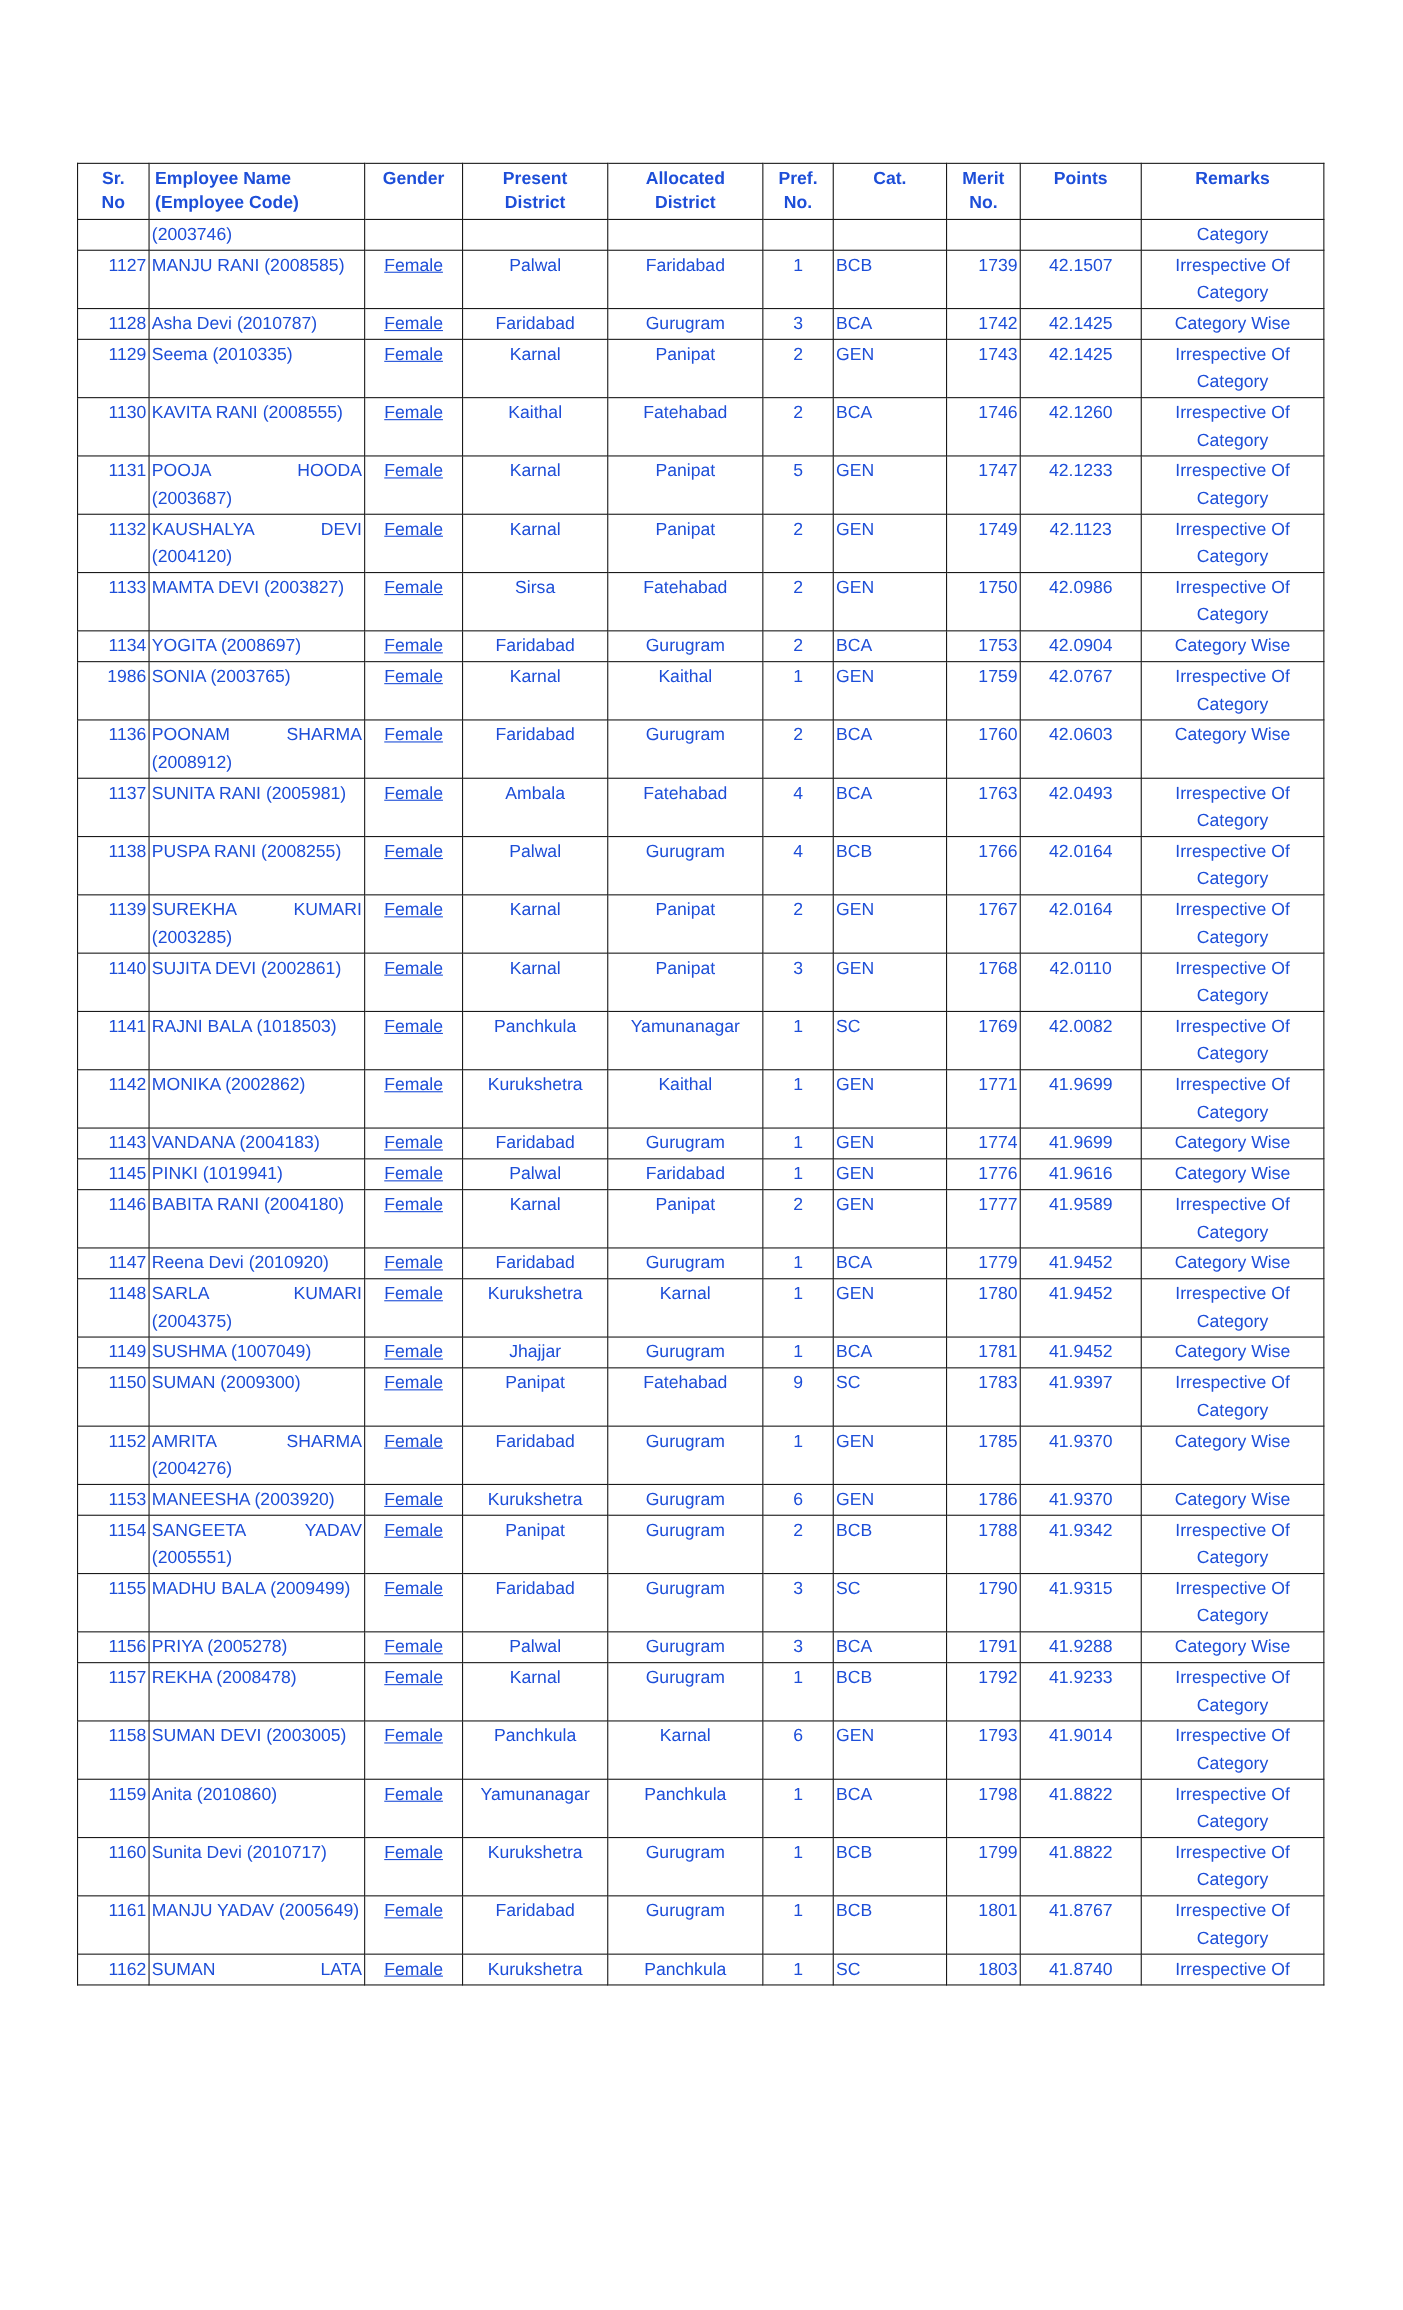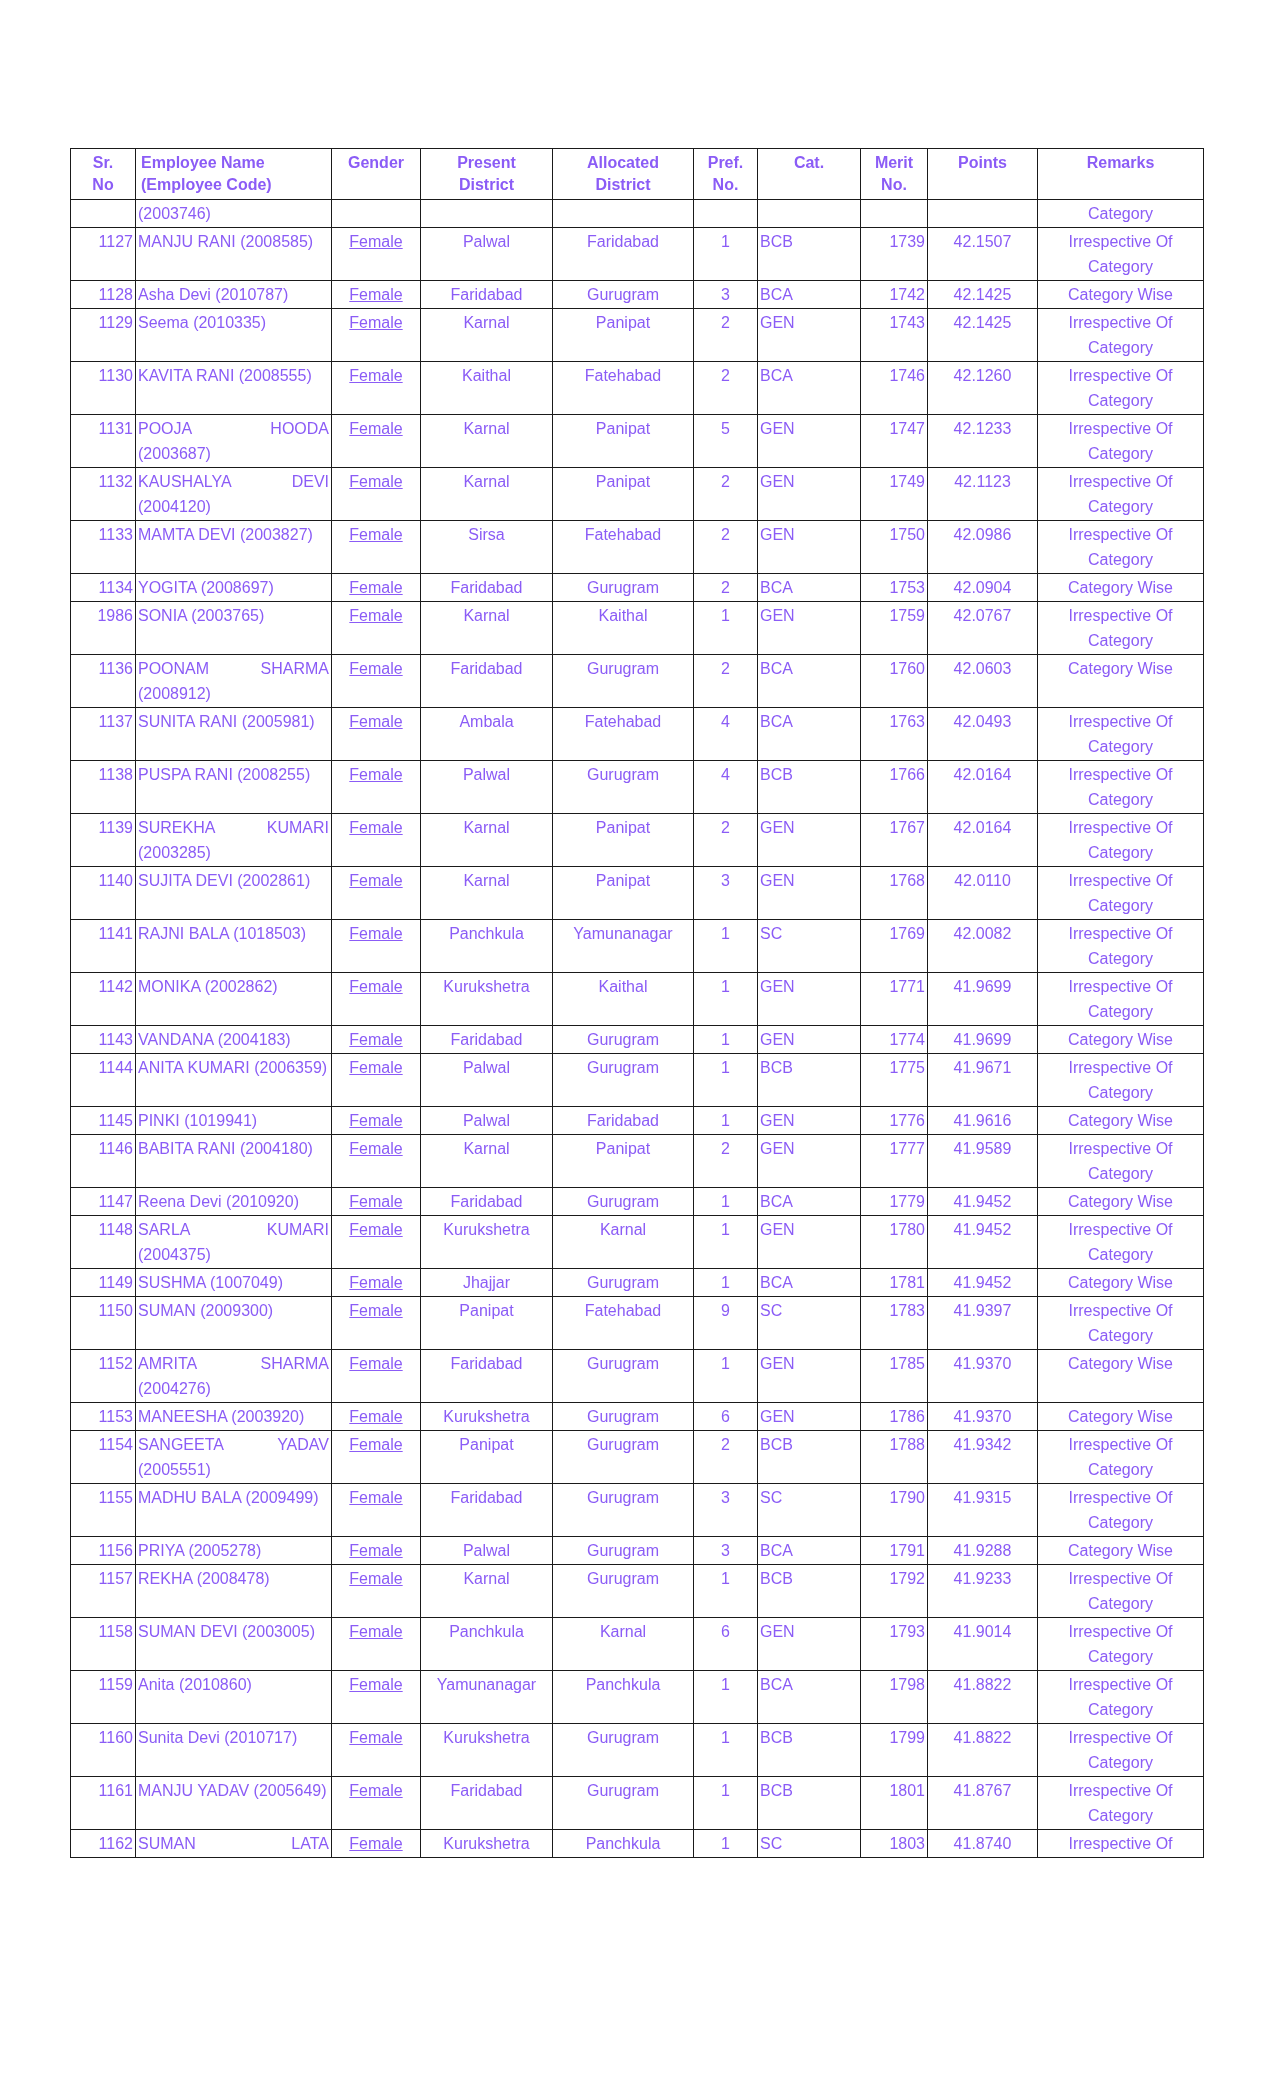--- a/index.html
+++ b/index.html
@@ -6,21 +6,21 @@
     margin: 0;
     padding: 0;
     background: #ffffff;
   }
   #page {
     position: relative;
     width: 1275px;
     height: 2100px;
     background: #ffffff;
     font-family: "Liberation Sans", "DejaVu Sans", sans-serif;
-    color: #8b5cf6;
+    color: #1d4ed8;
     overflow: hidden;
   }
   table#merit-table {
     position: absolute;
     left: 70px;
     top: 148px;
     width: 1133px;
     border-collapse: collapse;
     table-layout: fixed;
     font-size: 16px;
@@ -314,32 +314,20 @@
           <td class="col-gender">Female</td>
           <td class="col-present">Faridabad</td>
           <td class="col-allocated">Gurugram</td>
           <td class="col-pref">1</td>
           <td class="col-cat">GEN</td>
           <td class="col-merit">1774</td>
           <td class="col-points">41.9699</td>
           <td class="col-remarks">Category Wise</td>
         </tr>
         <tr>
-          <td class="col-sr">1144</td>
-          <td class="col-name">ANITA KUMARI (2006359)</td>
-          <td class="col-gender">Female</td>
-          <td class="col-present">Palwal</td>
-          <td class="col-allocated">Gurugram</td>
-          <td class="col-pref">1</td>
-          <td class="col-cat">BCB</td>
-          <td class="col-merit">1775</td>
-          <td class="col-points">41.9671</td>
-          <td class="col-remarks">Irrespective Of Category</td>
-        </tr>
-        <tr>
           <td class="col-sr">1145</td>
           <td class="col-name">PINKI (1019941)</td>
           <td class="col-gender">Female</td>
           <td class="col-present">Palwal</td>
           <td class="col-allocated">Faridabad</td>
           <td class="col-pref">1</td>
           <td class="col-cat">GEN</td>
           <td class="col-merit">1776</td>
           <td class="col-points">41.9616</td>
           <td class="col-remarks">Category Wise</td>

